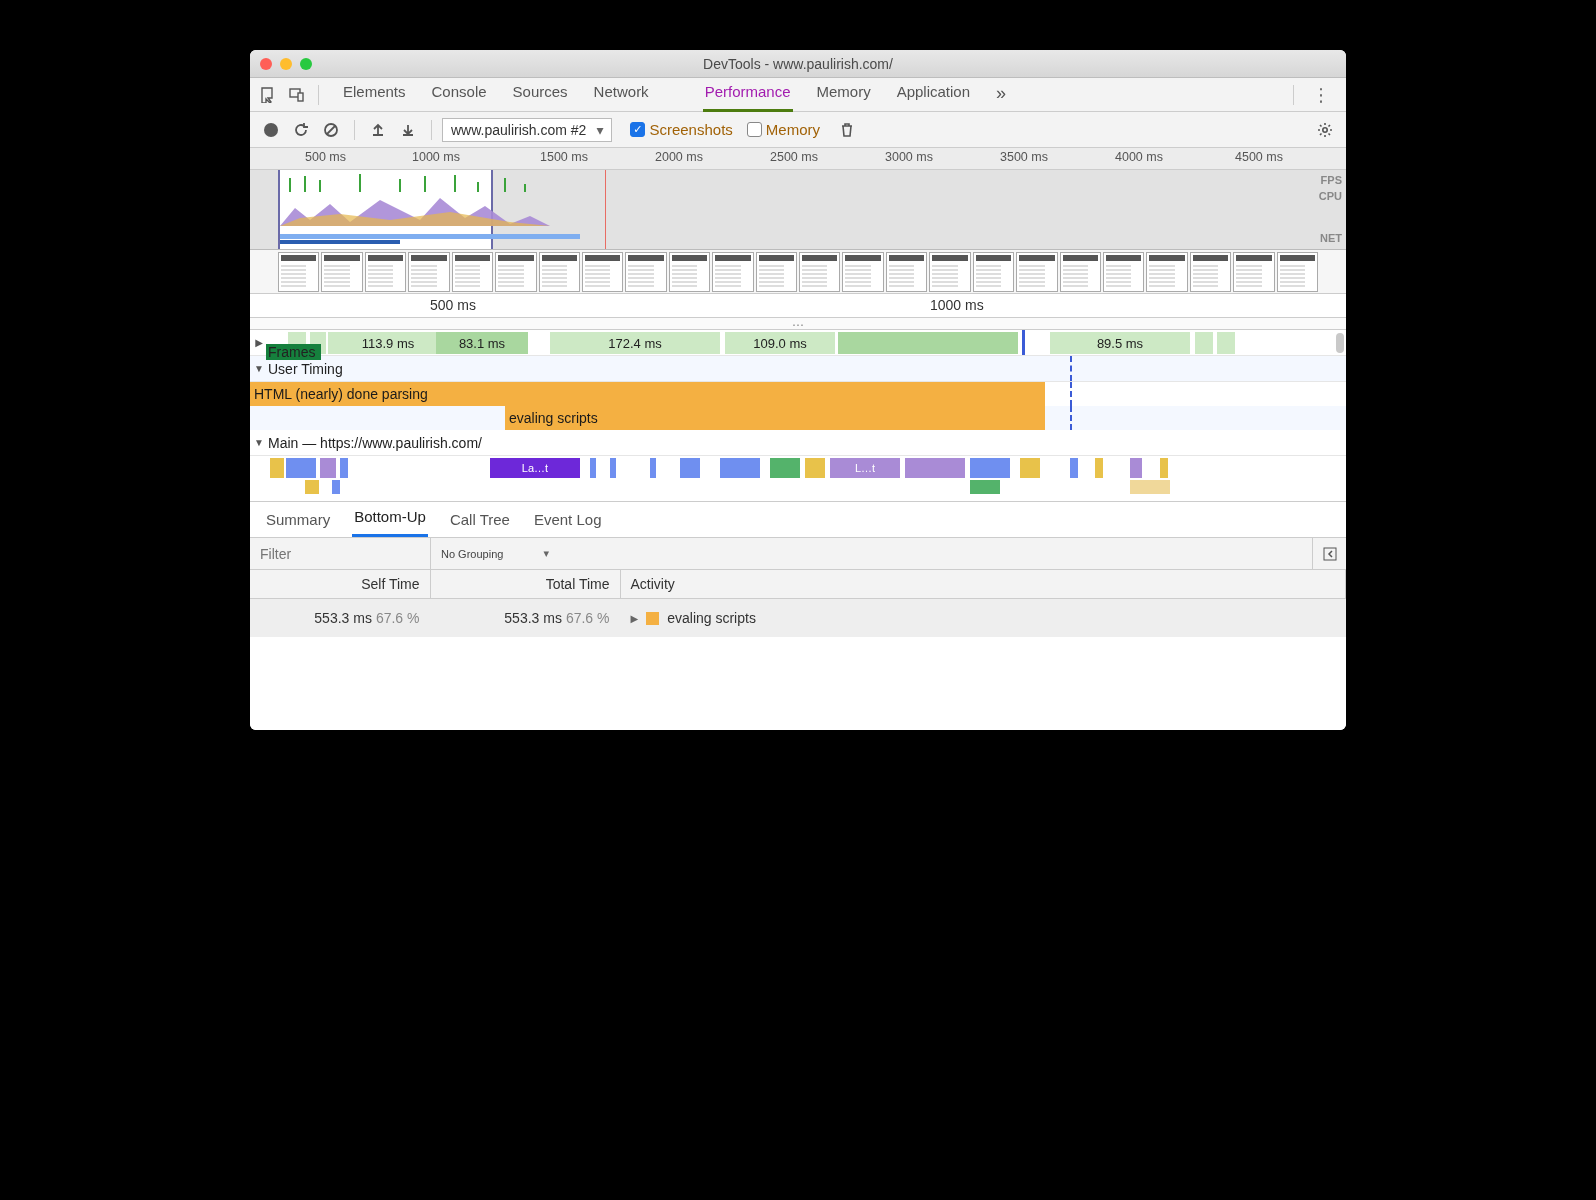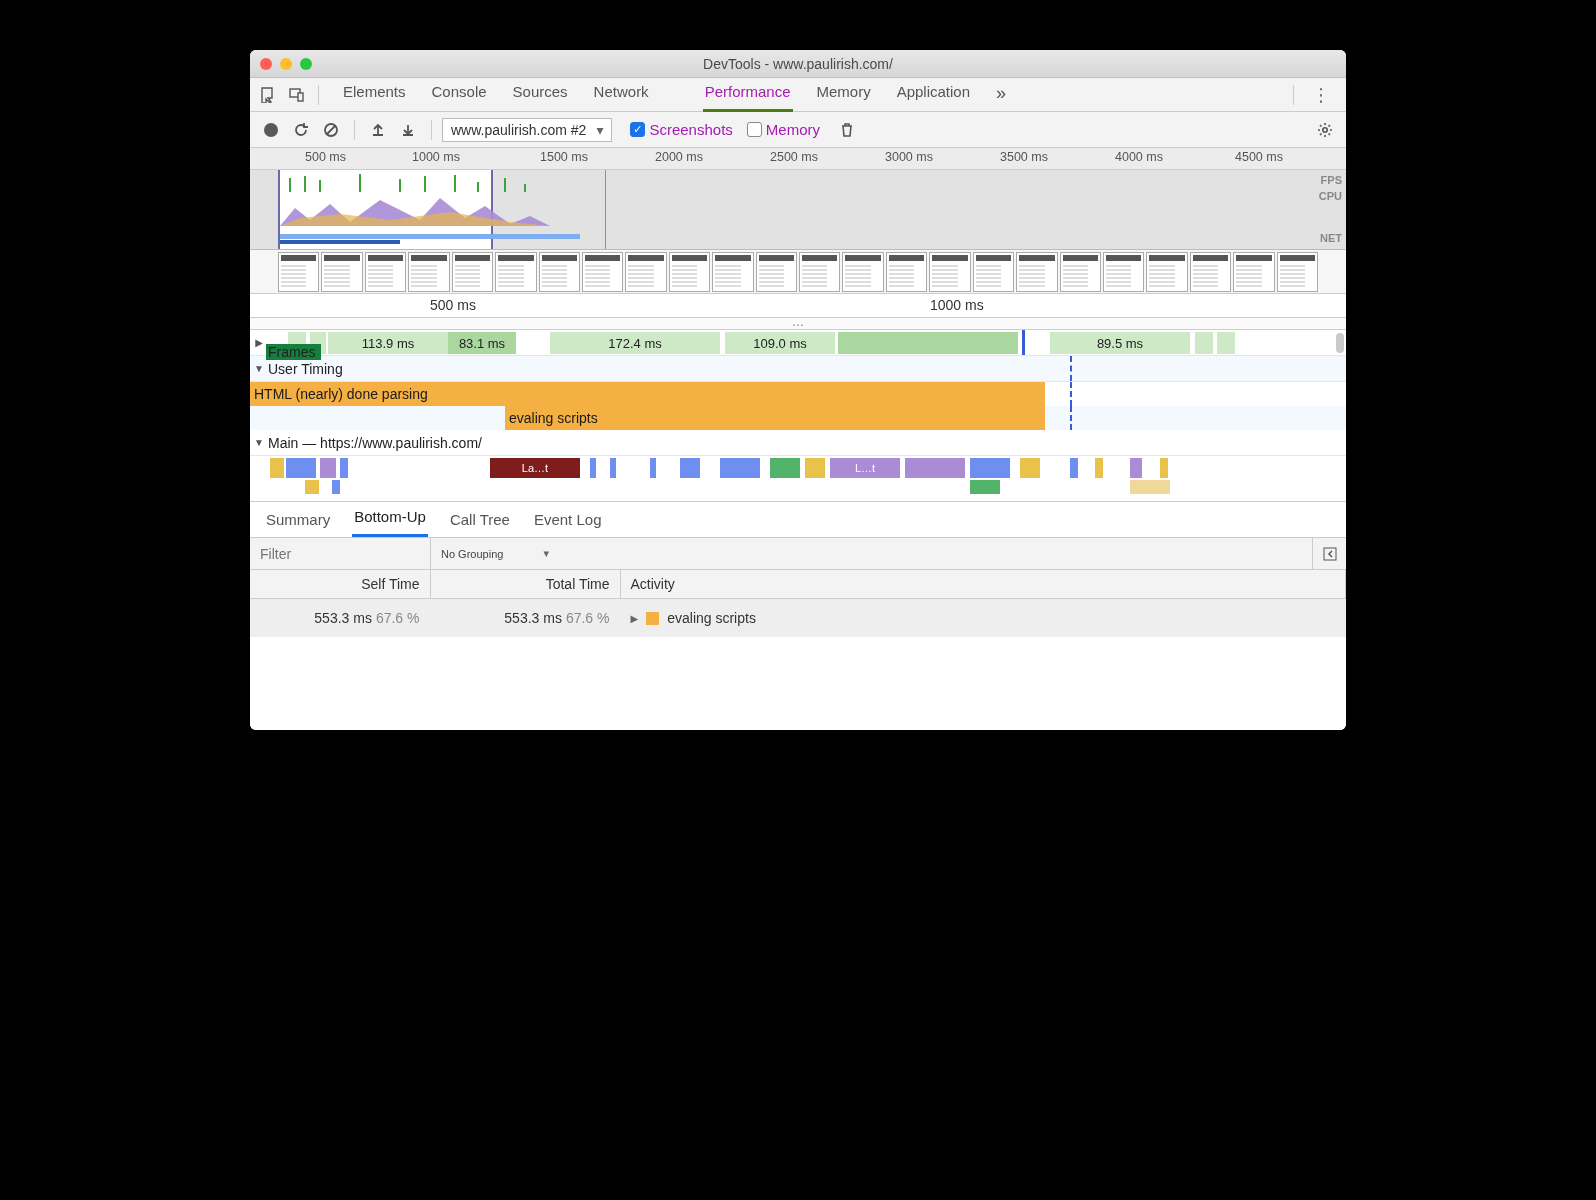--- a/index.html
+++ b/index.html
@@ -51,21 +51,21 @@
     height:36px; display:flex; align-items:center; gap:4px; padding:0 8px;
     border-bottom:1px solid #ccc; background:#f3f3f3;
   }
   .record-dot{width:14px;height:14px;border-radius:50%;background:#595959;}
   .toolbar .sel {
     display:flex; align-items:center; gap:10px; padding:2px 8px;
     border:1px solid #bbb; background:#fff; font-size:14px; color:#333; height:24px;
   }
   .chk { width:15px;height:15px; border:1px solid #888; border-radius:3px; display:inline-flex;align-items:center;justify-content:center; background:#fff;}
   .chk.checked{background:#1a73e8;border-color:#1a73e8;color:#fff;font-size:11px;}
-  .toolbar-label{font-size:15px;color:#a21caf;margin-right:10px;}
+  .toolbar-label{font-size:15px;color:#a16207;margin-right:10px;}
   .toolbar .spacer{flex:1;}
   
   .ruler1 {
     height:22px; background:#ececec; border-bottom:1px solid #ccc;
     display:flex; font-size:12.5px; color:#555; position:relative;
   }
   .ruler1 .tick{position:absolute;top:2px;}
   
   .overview {
     height:80px; background:#e2e2e2; position:relative; border-bottom:1px solid #bbb;
@@ -286,21 +286,21 @@
     <span class="t" style="left:180px">500 ms</span>
     <span class="t" style="left:680px">1000 ms</span>
   </div>
   <div style="height:12px;text-align:center;font-size:12px;color:#888;border-bottom:1px solid #ccc;background:#fafafa">⋯</div>
 
   <div class="row">
     <div class="frames-track">
       <div class="fblock" style="left:38px;width:18px"></div>
       <div class="fblock" style="left:60px;width:16px"></div>
       <div class="fblock" style="left:78px;width:120px">113.9 ms</div>
-      <div class="fblock dark" style="left:198px;width:68px">83.1 ms</div>
+      <div class="fblock dark" style="left:186px;width:92px">83.1 ms</div>
       <div class="fblock" style="left:300px;width:170px">172.4 ms</div>
       <div class="fblock" style="left:475px;width:110px">109.0 ms</div>
       <div class="fblock dark" style="left:588px;width:180px"></div>
       <div class="fblock" style="left:800px;width:140px">89.5 ms</div>
       <div class="fblock" style="left:945px;width:18px"></div>
       <div class="fblock" style="left:967px;width:18px"></div>
       <div class="vline-blue" style="left:772px"></div>
     </div>
     <span class="arrow">▶</span>
     <span class="row-label" style="background:#15803d;position:relative;z-index:2;padding-right:6px;margin-top:18px;">Frames</span>
@@ -324,21 +324,21 @@
   <div class="row">
     <span class="arrow">▼</span>
     <span class="row-label">Main — https://www.paulirish.com/</span>
   </div>
   <div class="main-area">
 
     <div class="slice" style="left:20px;width:14px;background:#e8c24a"></div>
     <div class="slice" style="left:36px;width:30px;background:#6f8ff0"></div>
     <div class="slice" style="left:70px;width:16px;background:#a98bd6"></div>
     <div class="slice" style="left:90px;width:8px;background:#6f8ff0"></div>
-    <div class="slice" style="left:240px;width:90px;background:#7f1d1d;color:#fff;font-size:11px;text-align:center;line-height:20px">La…t</div>
+    <div class="slice" style="left:240px;width:90px;background:#6d28d9;color:#fff;font-size:11px;text-align:center;line-height:20px">La…t</div>
     <div class="slice" style="left:340px;width:6px;background:#6f8ff0"></div>
     <div class="slice" style="left:360px;width:6px;background:#6f8ff0"></div>
     <div class="slice" style="left:400px;width:6px;background:#6f8ff0"></div>
     <div class="slice" style="left:430px;width:20px;background:#6f8ff0"></div>
     <div class="slice" style="left:470px;width:40px;background:#6f8ff0"></div>
     <div class="slice" style="left:520px;width:30px;background:#54b36b"></div>
     <div class="slice" style="left:555px;width:20px;background:#e8c24a"></div>
     <div class="slice" style="left:580px;width:70px;background:#a98bd6;color:#fff;font-size:11px;text-align:center;line-height:20px">L…t</div>
     <div class="slice" style="left:655px;width:60px;background:#a98bd6"></div>
     <div class="slice" style="left:720px;width:40px;background:#6f8ff0"></div>

